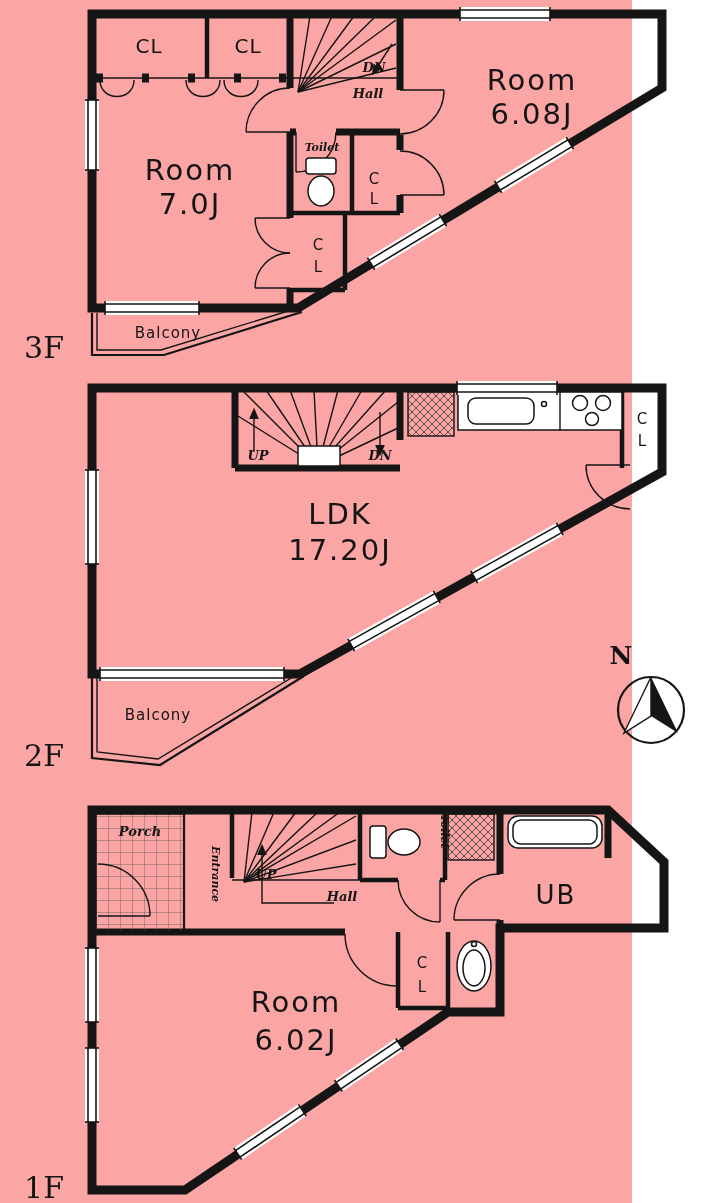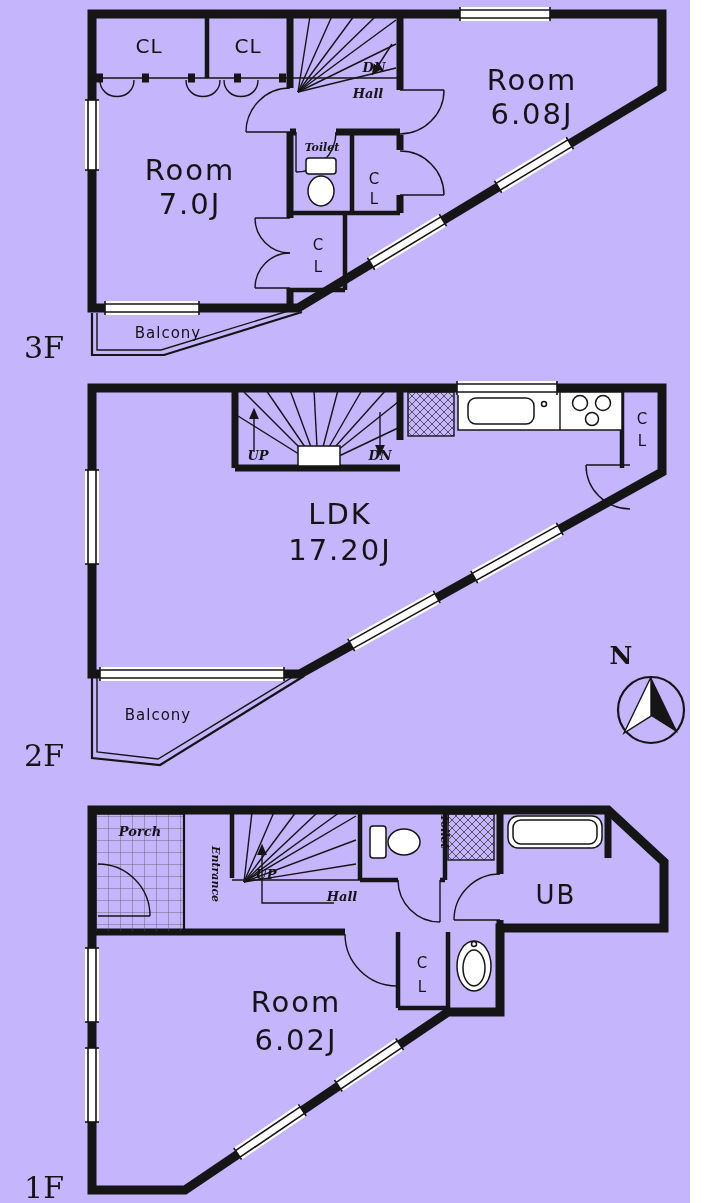--- a/index.html
+++ b/index.html
@@ -1,16 +1,16 @@
 <!DOCTYPE html>
 <html><head>
 <meta charset="utf-8">
 <style>
   html,body{margin:0;padding:0;background:#ffffff;}
-  .canvas{position:relative;width:690px;height:1203px;background:#c4b5fd;
+  .canvas{position:relative;width:632px;height:1203px;background:#fca5a5;
           font-family:"DejaVu Sans",sans-serif;}
   svg{display:block;}
   
   .ow{fill:none;stroke:#151515;stroke-width:9;stroke-linejoin:miter;}
   .iw7{fill:none;stroke:#151515;stroke-width:7;}
   .iw4{fill:none;stroke:#151515;stroke-width:4.5;}
   .thin{fill:none;stroke:#151515;stroke-width:1.4;}
   .thin2{fill:none;stroke:#151515;stroke-width:2.2;}
   .fix{fill:#ffffff;stroke:#151515;stroke-width:1.5;}
   .tick{fill:#151515;stroke:none;}

